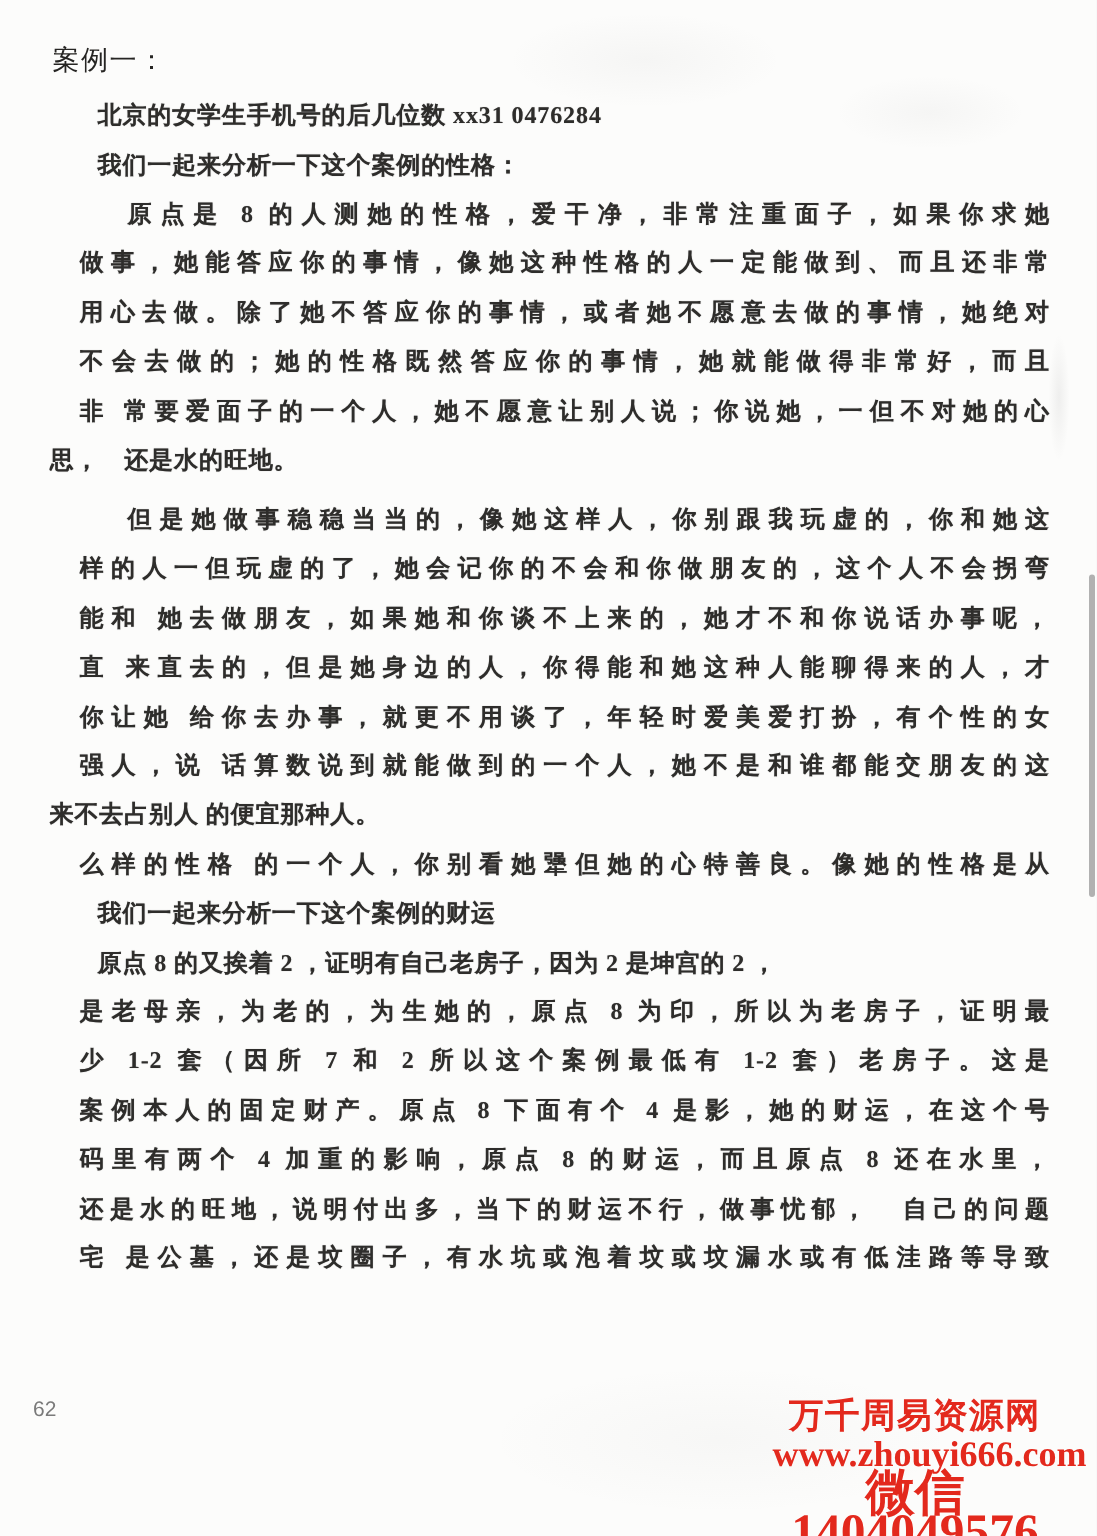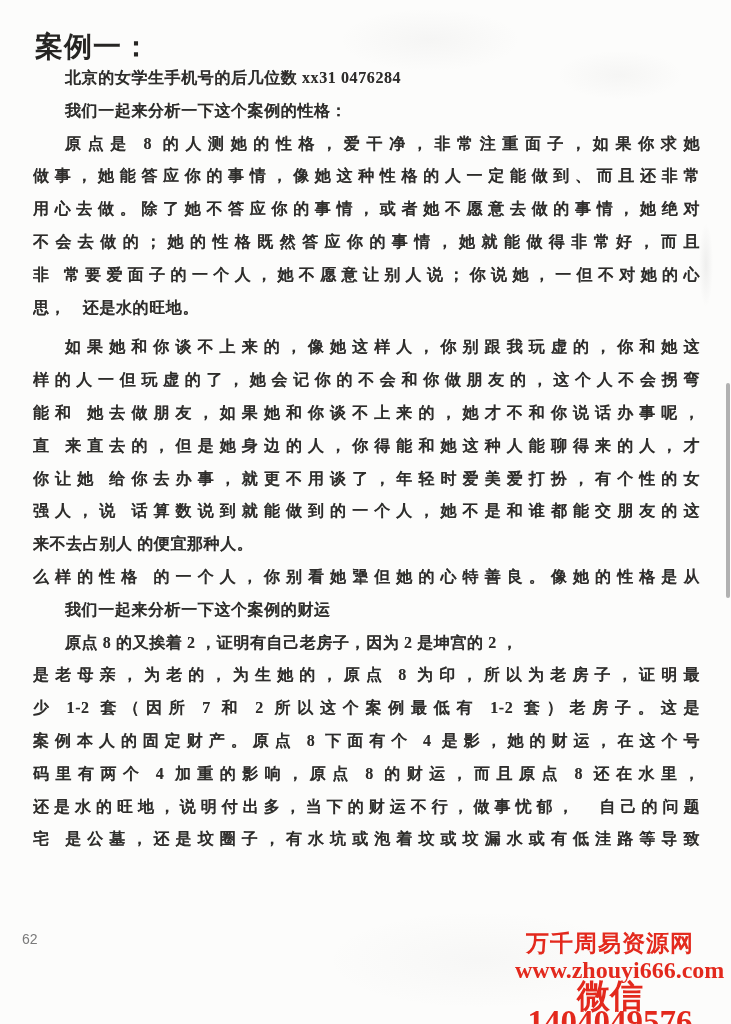--- a/index.html
+++ b/index.html
@@ -17,40 +17,40 @@
       radial-gradient(ellipse 10px 60px at 706px 265px, rgba(120,120,120,0.10), transparent 70%),
       radial-gradient(ellipse 220px 70px at 480px 960px, rgba(120,120,120,0.04), transparent 70%),
       #fcfcfb;
     font-family: "Liberation Serif", "DejaVu Serif", serif;
     color: #2e2d2b;
   }
   .title {
     position: absolute;
     left: 35px; top: 28px;
     margin: 0;
-    font-size: 28px;
-    font-weight: 700;
+    font-size: 18px;
+    font-weight: 400;
     letter-spacing: 1px;
     color: #262523;
   }
   .body-text {
     position: absolute;
     left: 33px; top: 62px;
     width: 667px;
   }
   .line {
     height: 32.8px;
     line-height: 32.8px;
     font-size: 16px;
     font-weight: 600;
     letter-spacing: 0.6px;
     text-shadow: 0 0 0.6px rgba(40,40,40,0.45);
     overflow: hidden;
   }
-  .line.fill { text-align: justify; text-align-last: justify; }
+  .line.fill { text-align: justify; text-align-last: justify; margin-left: 20px; }
   .line.indent { text-indent: 32px; }
   .line.para-gap { margin-top: 7px; }
   .page-number {
     position: absolute;
     left: 22px; top: 931px;
     font-family: "Liberation Sans", "DejaVu Sans", sans-serif;
     font-size: 14px;
     color: #7a7a7a;
   }
   .watermark {
@@ -82,21 +82,21 @@
 
   <div class="body-text">
     <div class="line indent">北京的女学生手机号的后几位数 xx31 0476284</div>
     <div class="line indent">我们一起来分析一下这个案例的性格：</div>
     <div class="line indent fill">原点是 8 的人测她的性格，爱干净，非常注重面子，如果你求她</div>
     <div class="line fill">做事，她能答应你的事情，像她这种性格的人一定能做到、而且还非常</div>
     <div class="line fill">用心去做。除了她不答应你的事情，或者她不愿意去做的事情，她绝对</div>
     <div class="line fill">不会去做的；她的性格既然答应你的事情，她就能做得非常好，而且</div>
     <div class="line fill">非 常要爱面子的一个人，她不愿意让别人说；你说她，一但不对她的心</div>
     <div class="line">思，　还是水的旺地。</div>
-    <div class="line indent fill para-gap">如果她和你谈不上来的，像她这样人，你别跟我玩虚的，你和她这</div>
+    <div class="line indent fill para-gap">但是她做事稳稳当当的，像她这样人，你别跟我玩虚的，你和她这</div>
     <div class="line fill">样的人一但玩虚的了，她会记你的不会和你做朋友的，这个人不会拐弯</div>
     <div class="line fill">能和 她去做朋友，如果她和你谈不上来的，她才不和你说话办事呢，</div>
     <div class="line fill">直 来直去的，但是她身边的人，你得能和她这种人能聊得来的人，才</div>
     <div class="line fill">你让她 给你去办事，就更不用谈了，年轻时爱美爱打扮，有个性的女</div>
     <div class="line fill">强人，说 话算数说到就能做到的一个人，她不是和谁都能交朋友的这</div>
     <div class="line">来不去占别人 的便宜那种人。</div>
     <div class="line fill">么样的性格 的一个人，你别看她犟但她的心特善良。像她的性格是从</div>
     <div class="line indent">我们一起来分析一下这个案例的财运</div>
     <div class="line indent">原点 8 的又挨着 2 ，证明有自己老房子，因为 2 是坤宫的 2 ，</div>
     <div class="line fill">是老母亲，为老的，为生她的，原点 8 为印，所以为老房子，证明最</div>

